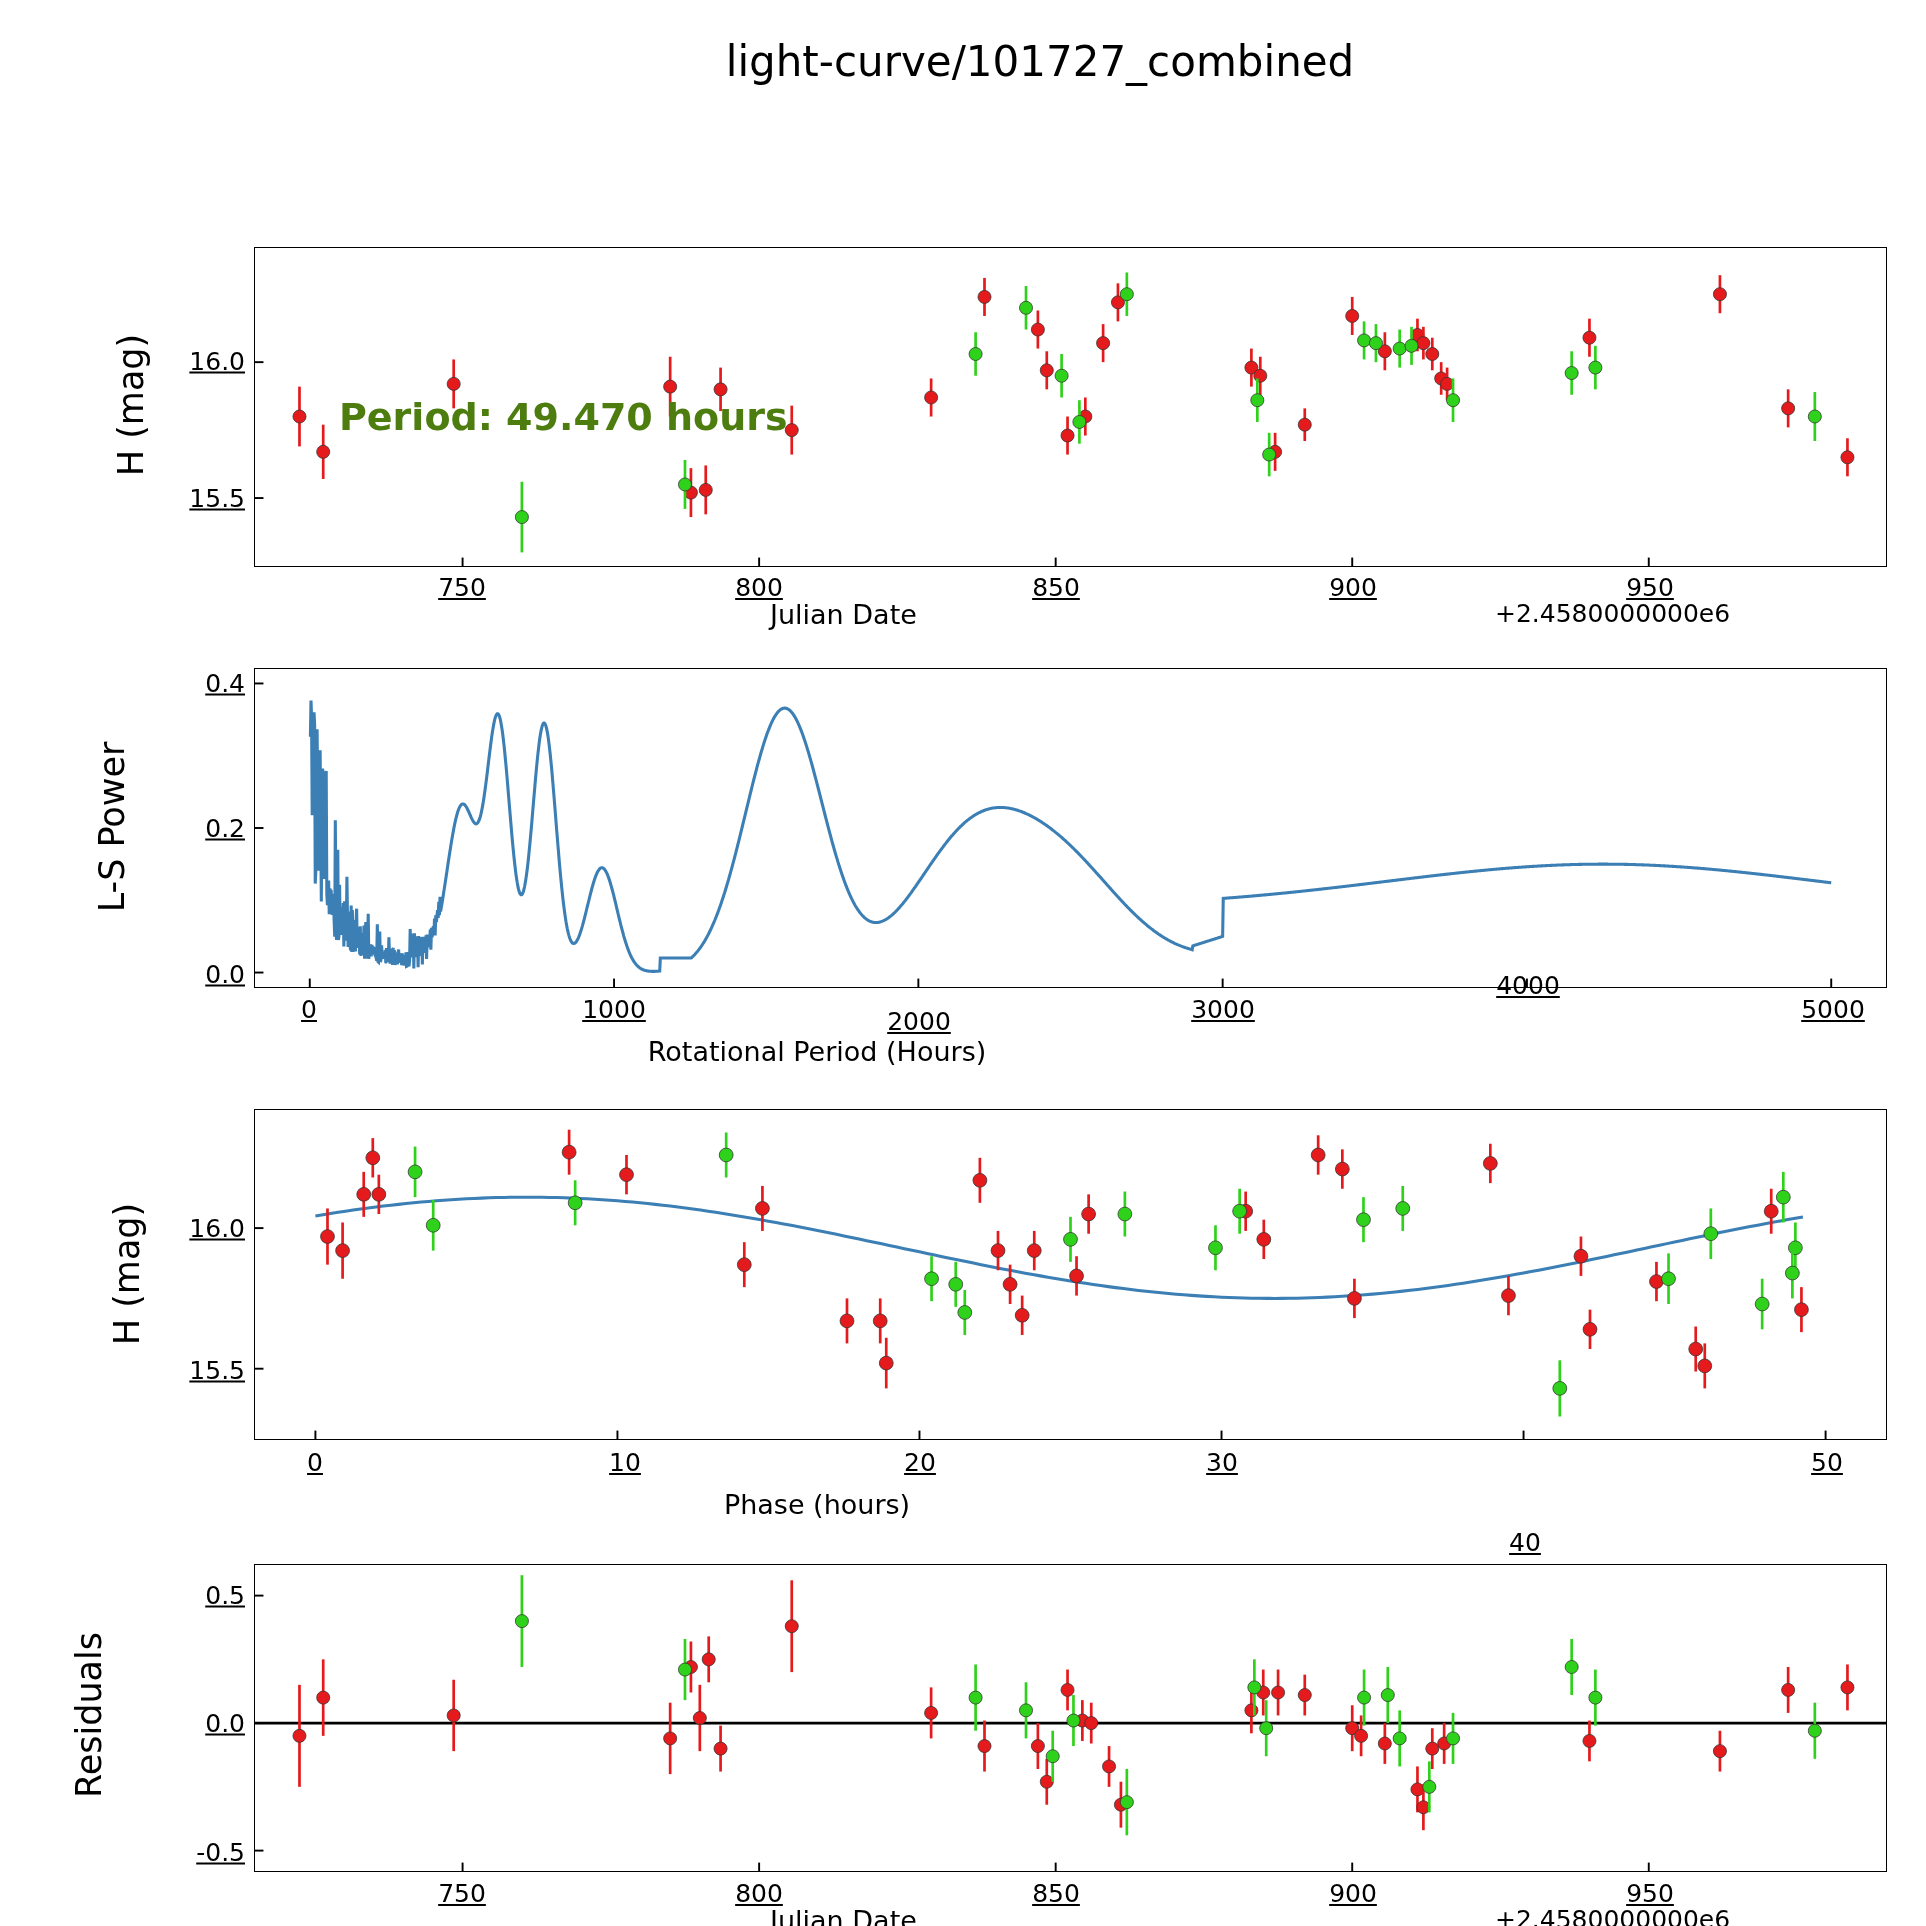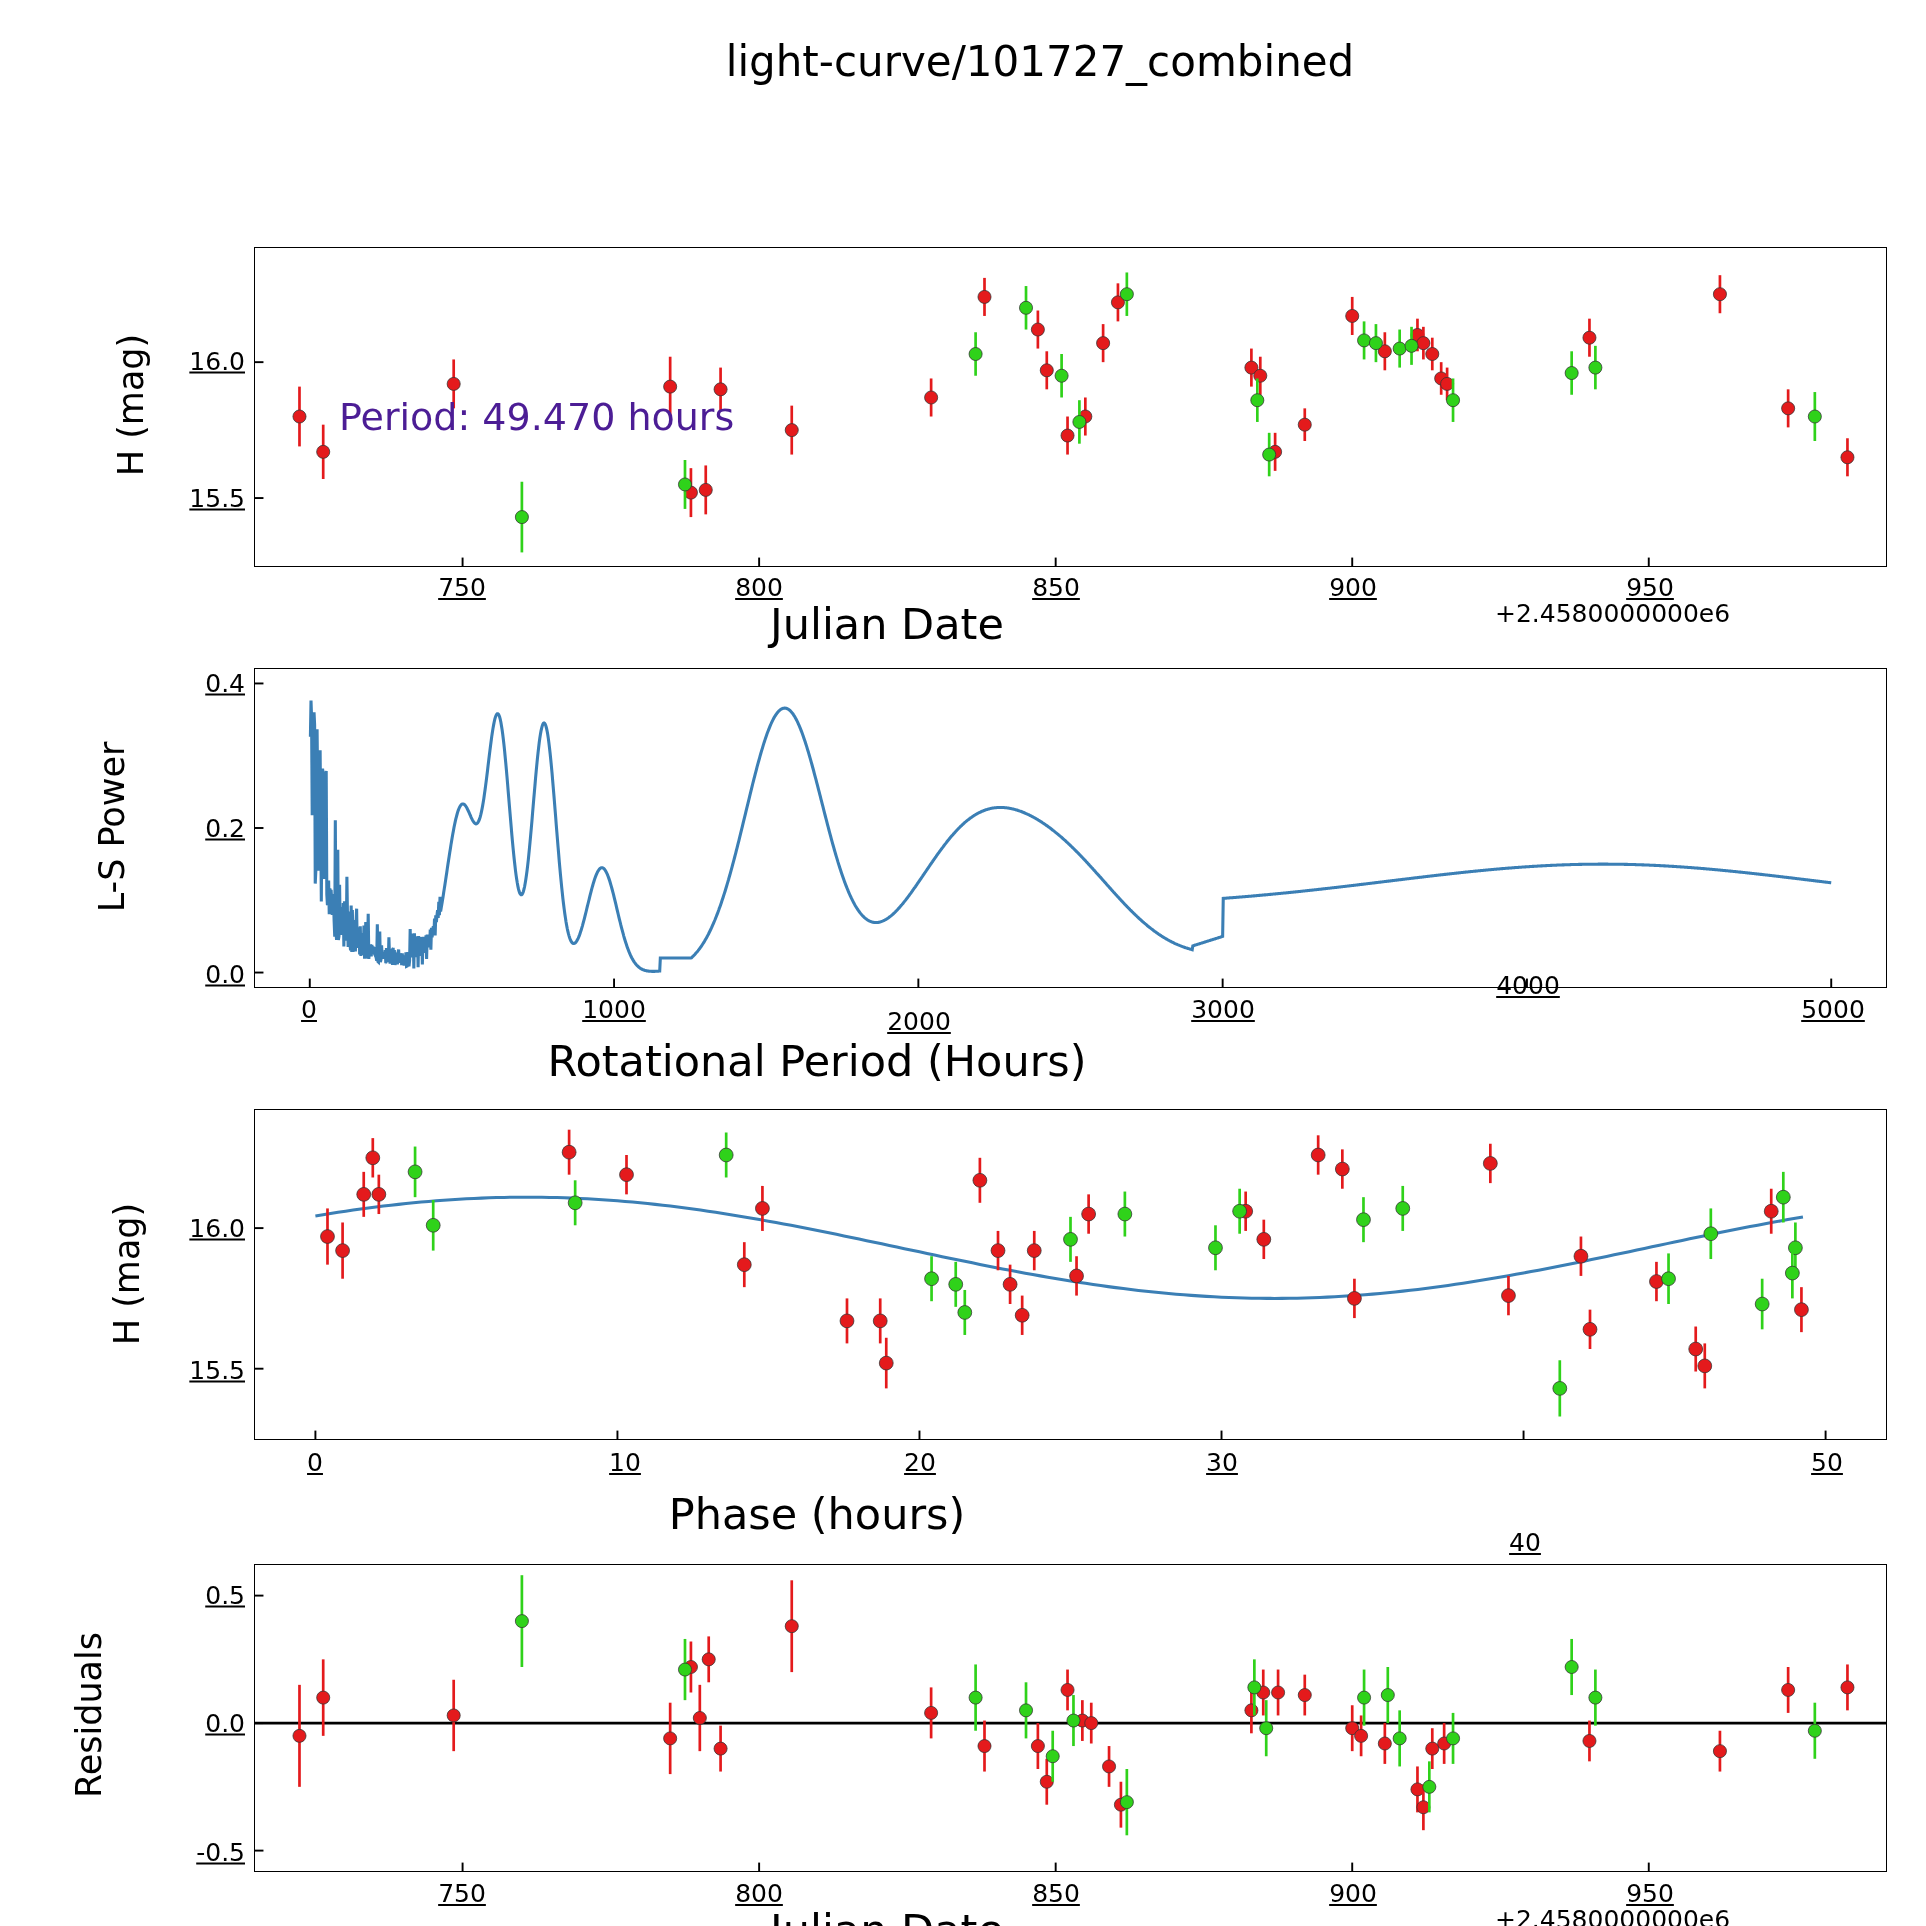--- a/index.html
+++ b/index.html
@@ -3,24 +3,24 @@
 <meta charset="utf-8">
 <style>
   html,body{margin:0;padding:0;background:#ffffff;}
   body{width:2080px;height:2080px;font-family:"DejaVu Sans",sans-serif;color:#000;}
   .page{position:relative;width:2080px;height:2080px;}
   .title{position:absolute;left:0;top:37px;width:2080px;text-align:center;font-size:42px;color:#000;}
   .panel{position:absolute;}
   .frame{position:absolute;border:1.9px solid #000;box-sizing:border-box;background:#fff;overflow:hidden;}
   .svgwrap{position:absolute;left:0;top:0;width:100%;height:100%;}
   .ylabel{position:absolute;font-size:35px;transform-origin:50% 50%;white-space:nowrap;}
-  .xlabel{position:absolute;font-size:43px;white-space:nowrap;text-align:left;}
+  .xlabel{position:absolute;font-size:27px;white-space:nowrap;text-align:left;}
   .offsetlabel{position:absolute;font-size:25px;white-space:nowrap;}
   .tick{position:absolute;font-size:25px;white-space:nowrap;text-decoration:underline;}
-  .annot{position:absolute;font-size:38px;white-space:nowrap;color:#4c1d95;}
+  .annot{position:absolute;font-size:38px;white-space:nowrap;color:#4d7c0f;font-weight:bold;}
 </style>
 </head>
 <body>
 
 <div class="page">
 
   <div class="title">light-curve/101727_combined</div>
 
   <div class="panel">
     <div class="frame" id="frame1" style="left:254px;top:247px;width:1633px;height:320px;">

